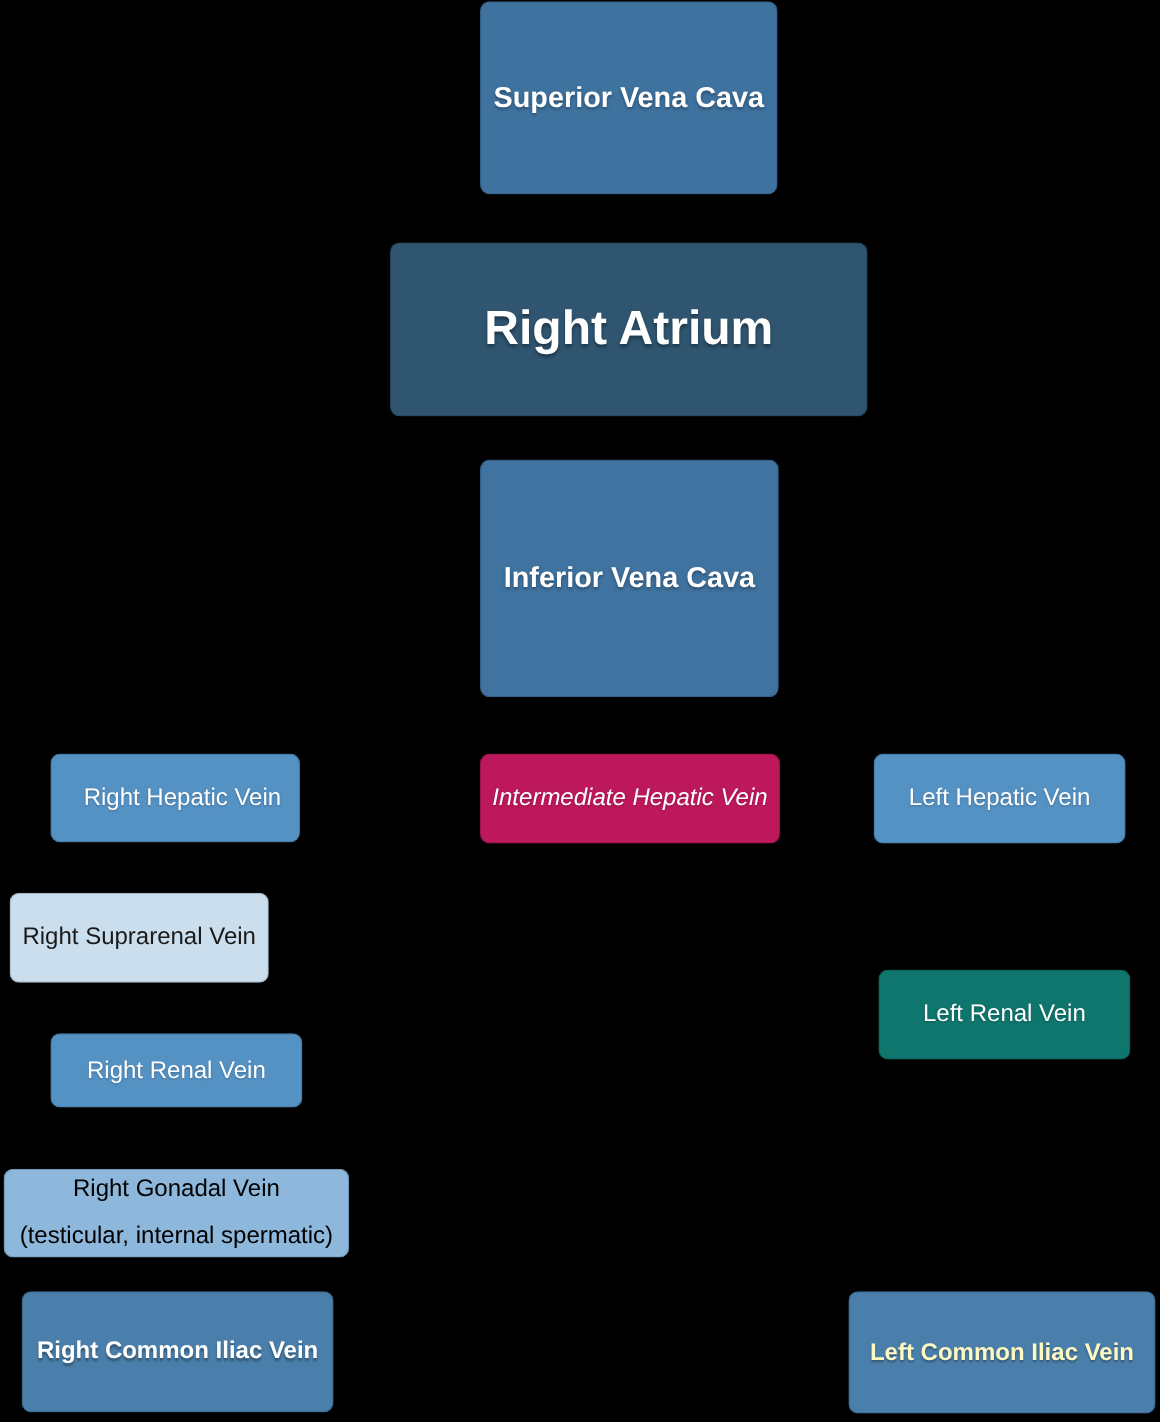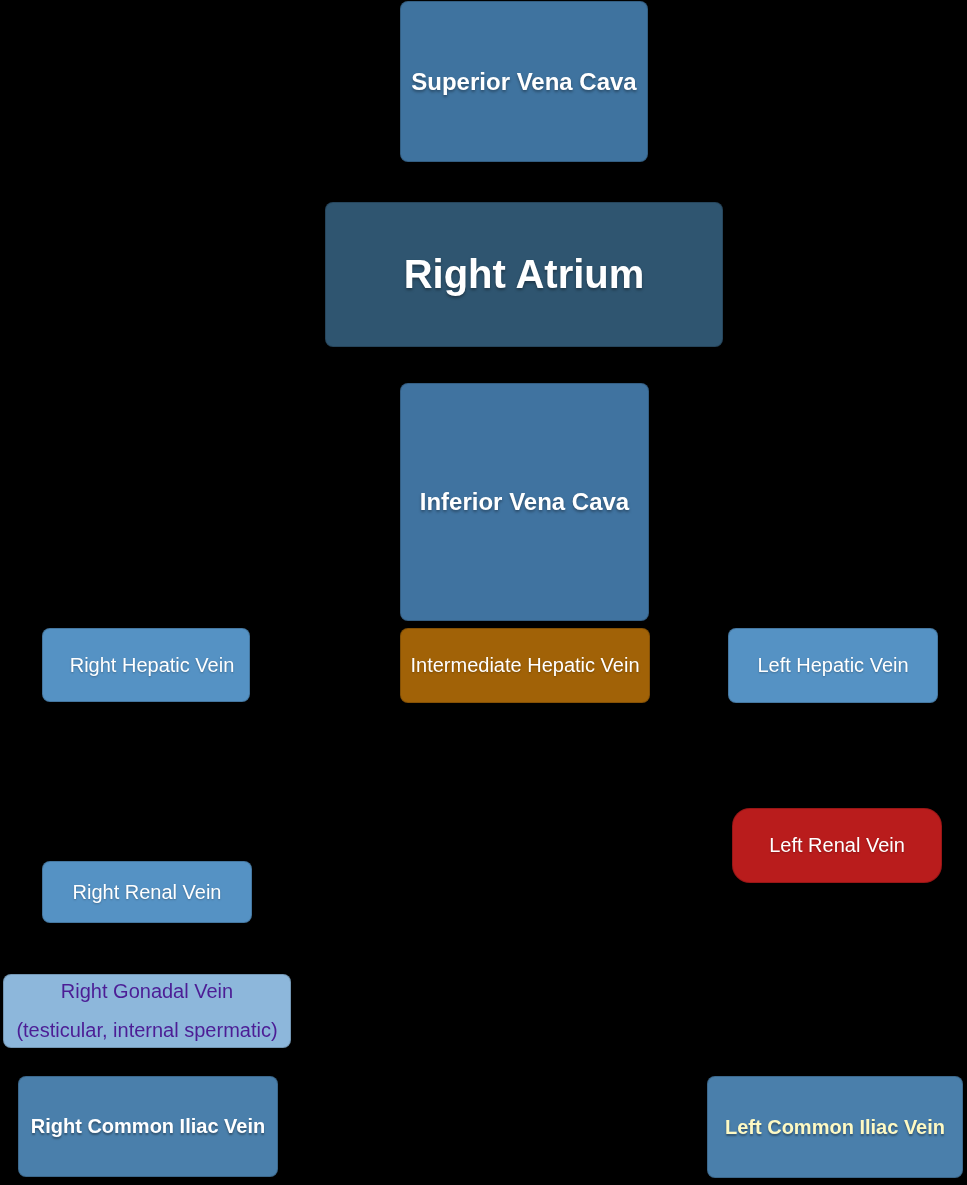--- a/index.html
+++ b/index.html
@@ -34,21 +34,21 @@
   
   .t-xl  { font-size: 40px; font-weight: bold; text-shadow: 0 2px 3px rgba(0,0,0,0.35); }
   .t-lgb { font-size: 24px; font-weight: bold; text-shadow: 0 2px 3px rgba(0,0,0,0.35); }
   .t-sm  { font-size: 20px; font-weight: normal; text-shadow: 0 1px 2px rgba(0,0,0,0.25); }
   .t-smd { font-size: 20px; font-weight: normal; }   
   .t-smb { font-size: 20px; font-weight: bold; text-shadow: 0 2px 2px rgba(0,0,0,0.35); }
   .t-smd .lbl + .lbl { margin-top: 16px; }
   
   .n0  { left: 400px; top: 1px;    width: 248px; height: 161px; }
   .n1  { left: 325px; top: 202px;  width: 398px; height: 145px; }
-  .n2  { left: 400px; top: 383px;  width: 249px; height: 238px; }
+  .n2  { left: 400px; top: 383px;  width: 249px; height: 198px; }
   .n3  { left: 42px;  top: 628px;  width: 208px; height: 74px;  }
   .n4  { left: 400px; top: 628px;  width: 250px; height: 75px;  }
   .n5  { left: 728px; top: 628px;  width: 210px; height: 75px;  }
   .n6  { left: 8px;   top: 744px;  width: 216px; height: 75px;  }
   .n7  { left: 732px; top: 808px;  width: 210px; height: 75px;  }
   .n8  { left: 42px;  top: 861px;  width: 210px; height: 62px;  }
   .n9  { left: 3px;   top: 974px;  width: 288px; height: 74px;  }
   .n10 { left: 18px;  top: 1076px; width: 260px; height: 101px; }
   .n11 { left: 707px; top: 1076px; width: 256px; height: 102px; }
 </style>
@@ -66,38 +66,41 @@
   </div>
 
   <div class="node n2 t-lgb" style="background-color: rgb(64, 115, 160); color: rgb(255, 255, 255);">
     <span class="lbl">Inferior Vena Cava</span>
   </div>
 
   <div class="node n3 t-sm" style="background-color: rgb(85, 146, 196); color: rgb(255, 255, 255); padding-left: 12px;">
     <span class="lbl">Right Hepatic Vein</span>
   </div>
 
-  <div class="node n4 t-sm" style="background-color: #a16207; color: rgb(255, 255, 255);">
+  <div class="node n4 t-sm" style="background-color: #be185d; color: rgb(255, 255, 255); font-style: italic;">
     <span class="lbl">Intermediate Hepatic Vein</span>
   </div>
 
   <div class="node n5 t-sm" style="background-color: rgb(85, 146, 196); color: rgb(255, 255, 255);">
     <span class="lbl">Left Hepatic Vein</span>
   </div>
 
+  <div class="node n6 t-smd" style="background-color: rgb(203, 222, 238); color: rgb(26, 26, 26);">
+    <span class="lbl">Right Suprarenal Vein</span>
+  </div>
 
-  <div class="node n7 t-sm" style="background-color: #b91c1c; color: rgb(255, 255, 255); border-radius: 18px;">
+  <div class="node n7 t-sm" style="background-color: #0f766e; color: rgb(255, 255, 255);">
     <span class="lbl">Left Renal Vein</span>
   </div>
 
   <div class="node n8 t-sm" style="background-color: rgb(85, 146, 196); color: rgb(255, 255, 255);">
     <span class="lbl">Right Renal Vein</span>
   </div>
 
-  <div class="node n9 t-smd" style="background-color: rgb(141, 183, 219); color: #4c1d95;">
+  <div class="node n9 t-smd" style="background-color: rgb(141, 183, 219); color: #000000;">
     <span class="lbl">Right Gonadal Vein</span>
     <span class="lbl">(testicular, internal spermatic)</span>
   </div>
 
   <div class="node n10 t-smb" style="background-color: rgb(74, 127, 171); color: rgb(255, 255, 255);">
     <span class="lbl">Right Common Iliac Vein</span>
   </div>
 
   <div class="node n11 t-smb" style="background-color: rgb(74, 127, 171); color: #fef9c3;">
     <span class="lbl">Left Common Iliac Vein</span>

